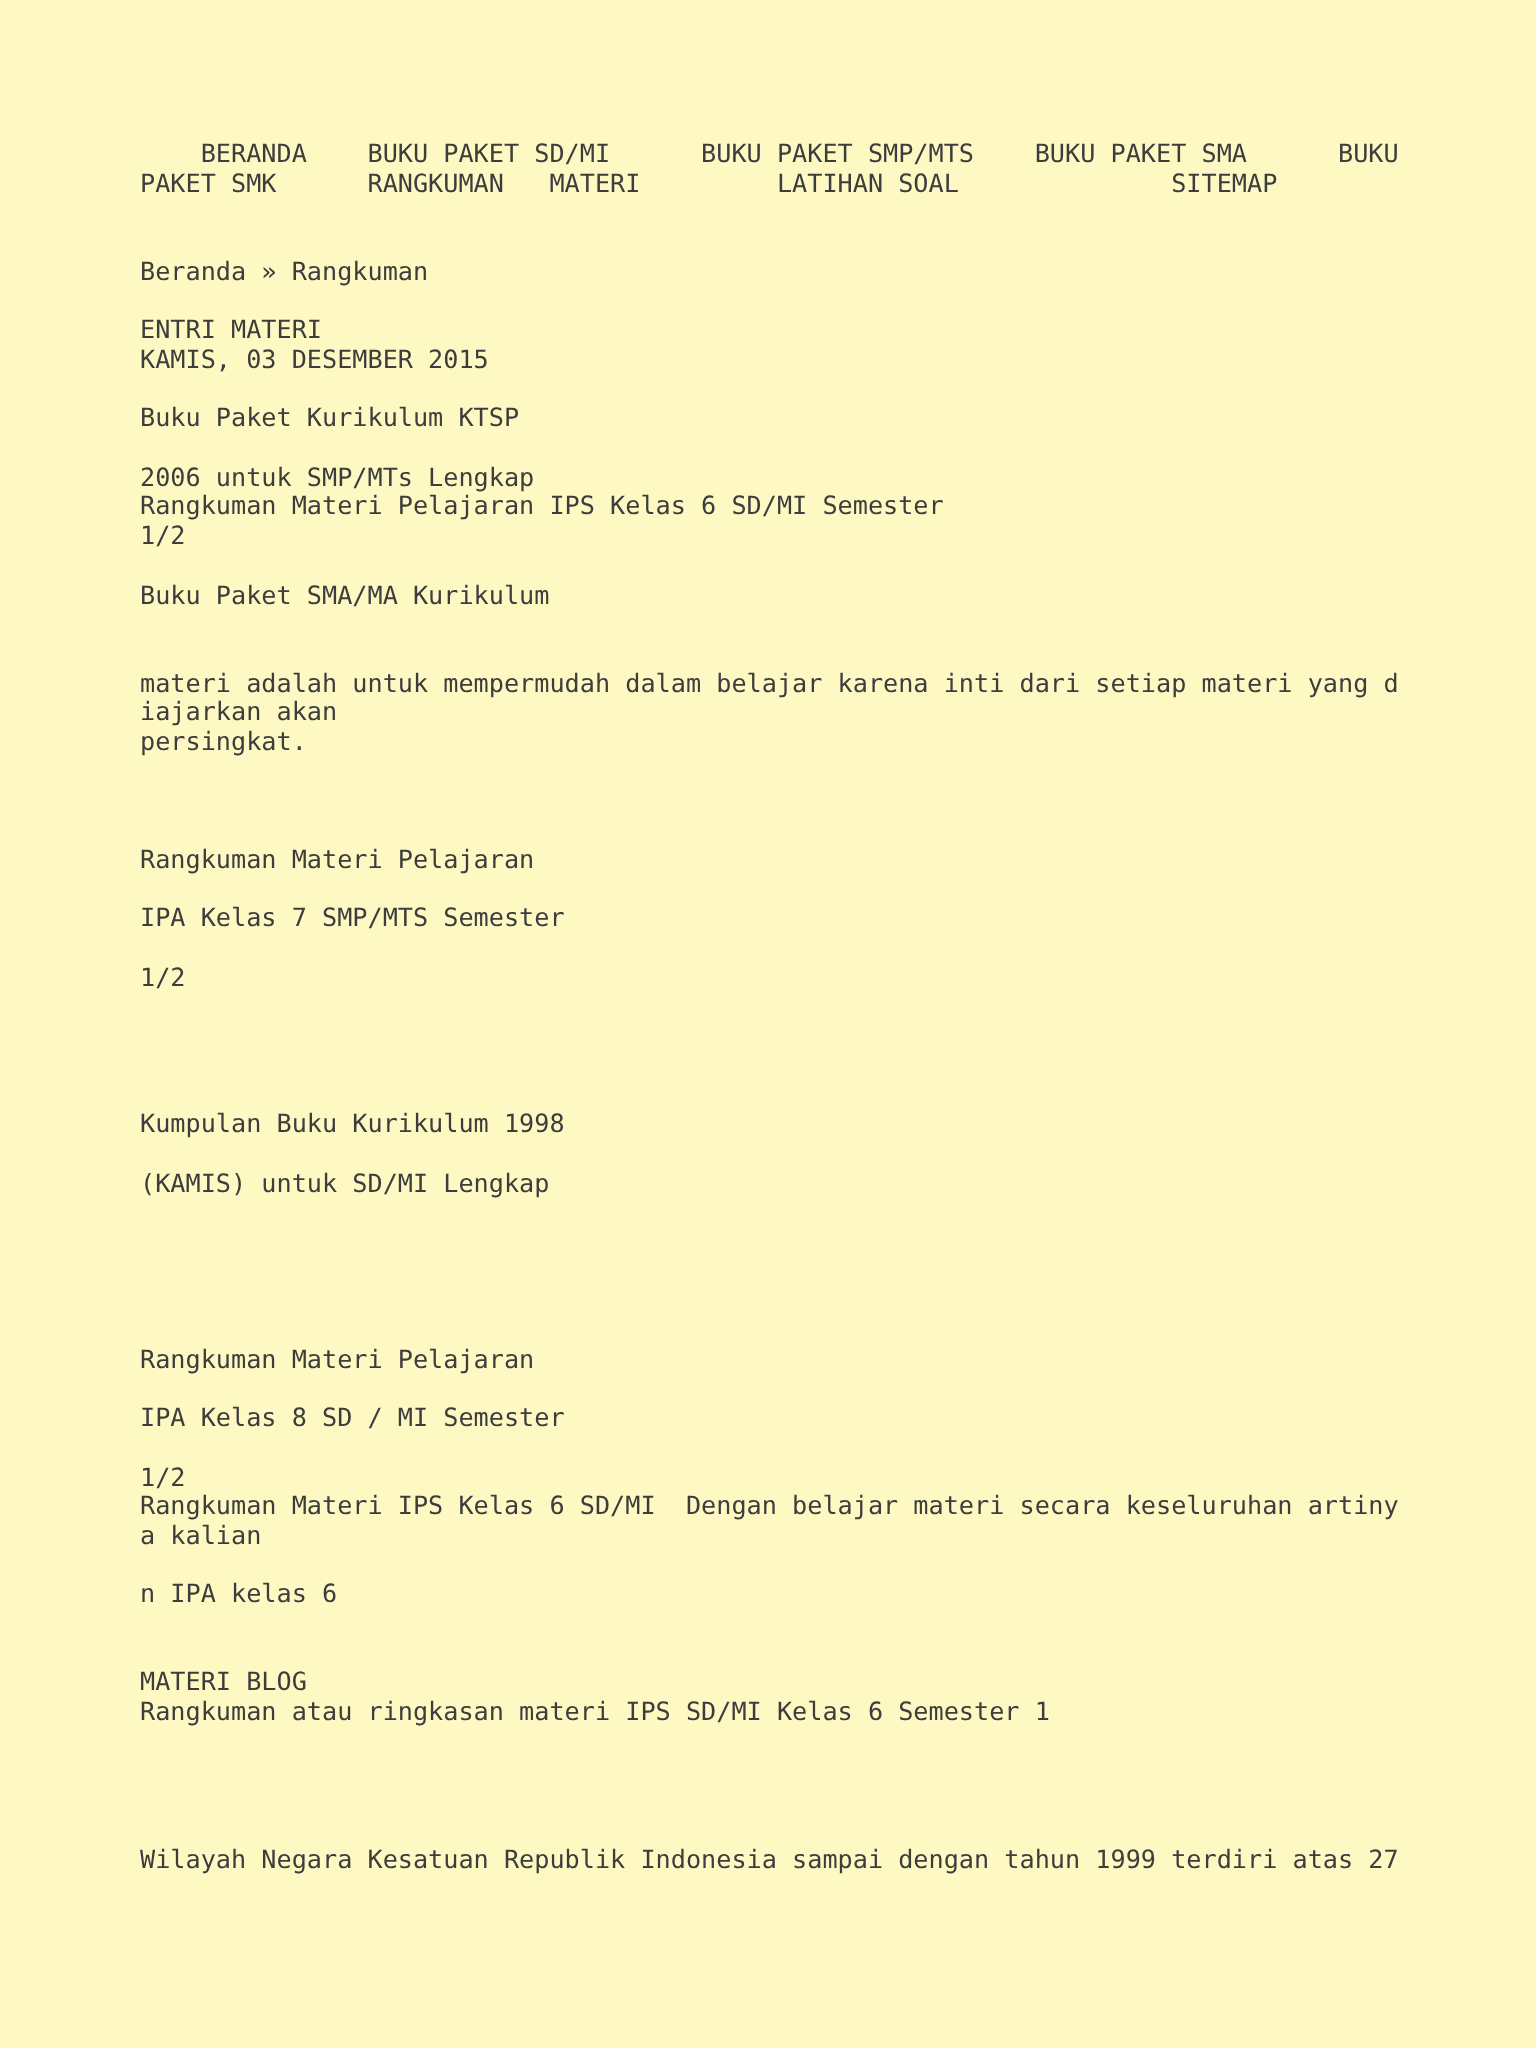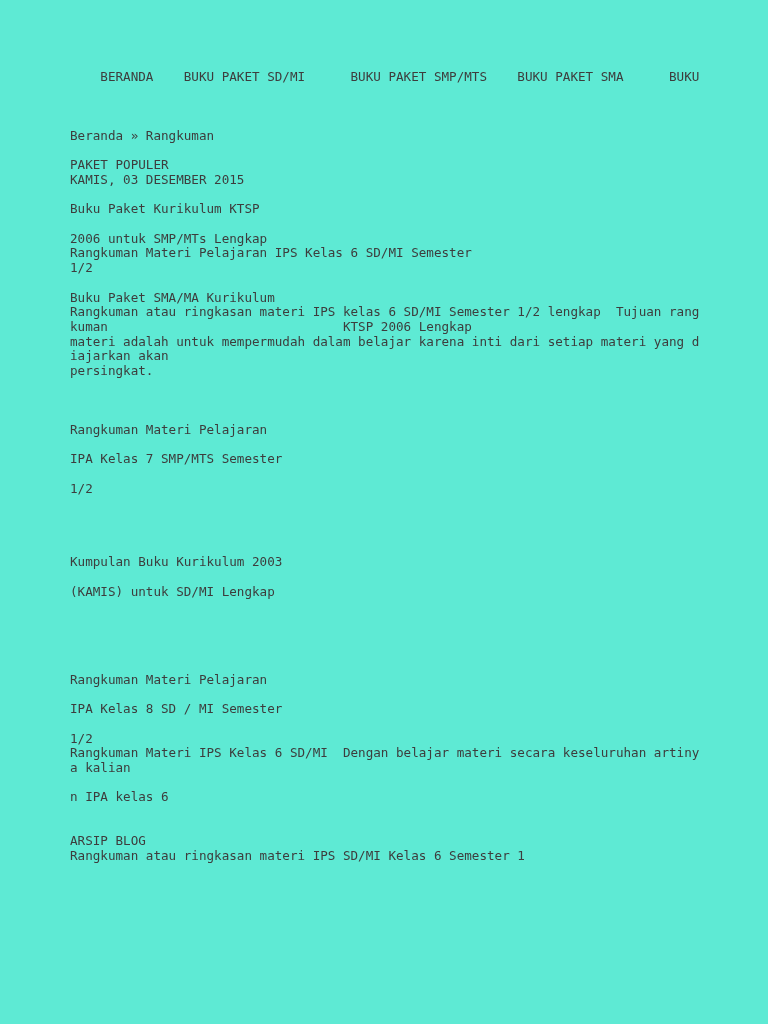--- a/index.html
+++ b/index.html
@@ -4,21 +4,21 @@
 <style>
   html, body { margin: 0; padding: 0; }
   body {
     width: 768px; height: 1024px;
     background: #ffffff;
     font-family: "DejaVu Sans Mono", "Liberation Mono", monospace;
   }
   .page {
     position: relative;
     width: 768px; height: 1024px;
-    background: #5eead4;
+    background: #fef9c3;
     overflow: hidden;
   }
   .content {
     position: absolute;
     left: 70px; top: 70px;
     width: 660px; height: 930px;
     font-size: 12.6px;
     line-height: 14.7px;
     color: #3d3d3d;
     letter-spacing: 0;
@@ -31,50 +31,50 @@
   }
   .tl span { white-space: pre; }
 </style>
 </head>
 <body>
 
 <div class="page">
   <div class="content">
 
     <div class="tl" style="--r:0">    BERANDA    BUKU PAKET SD/MI      BUKU PAKET SMP/MTS    BUKU PAKET SMA      BUKU</div>
+    <div class="tl" style="--r:1">PAKET SMK      RANGKUMAN   MATERI         LATIHAN SOAL              SITEMAP</div>
 
     <div class="tl" style="--r:4">Beranda » Rangkuman</div>
 
-    <div class="tl" style="--r:6">PAKET POPULER</div>
+    <div class="tl" style="--r:6">ENTRI MATERI</div>
     <div class="tl" style="--r:7">KAMIS, 03 DESEMBER 2015</div>
 
     <div class="tl" style="--r:9">Buku Paket Kurikulum KTSP</div>
     <div class="tl" style="--r:11">2006 untuk SMP/MTs Lengkap</div>
     <div class="tl" style="--r:12">Rangkuman Materi Pelajaran IPS Kelas 6 SD/MI Semester</div>
     <div class="tl" style="--r:13">1/2</div>
 
     <div class="tl" style="--r:15">Buku Paket SMA/MA Kurikulum</div>
-    <div class="tl" style="--r:16">Rangkuman atau ringkasan materi IPS kelas 6 SD/MI Semester 1/2 lengkap  Tujuan rang</div>
-    <div class="tl" style="--r:17">kuman                               KTSP 2006 Lengkap</div>
     <div class="tl" style="--r:18">materi adalah untuk mempermudah dalam belajar karena inti dari setiap materi yang d</div>
     <div class="tl" style="--r:19">iajarkan akan</div>
     <div class="tl" style="--r:20">persingkat.</div>
 
     <div class="tl" style="--r:24">Rangkuman Materi Pelajaran</div>
     <div class="tl" style="--r:26">IPA Kelas 7 SMP/MTS Semester</div>
     <div class="tl" style="--r:28">1/2</div>
 
-    <div class="tl" style="--r:33">Kumpulan Buku Kurikulum 2003</div>
+    <div class="tl" style="--r:33">Kumpulan Buku Kurikulum 1998</div>
     <div class="tl" style="--r:35">(KAMIS) untuk SD/MI Lengkap</div>
 
     <div class="tl" style="--r:41">Rangkuman Materi Pelajaran</div>
     <div class="tl" style="--r:43">IPA Kelas 8 SD / MI Semester</div>
     <div class="tl" style="--r:45">1/2</div>
     <div class="tl" style="--r:46">Rangkuman Materi IPS Kelas 6 SD/MI  Dengan belajar materi secara keseluruhan artiny</div>
     <div class="tl" style="--r:47">a kalian</div>
     <div class="tl" style="--r:49">n IPA kelas 6</div>
 
-    <div class="tl" style="--r:52">ARSIP BLOG</div>
+    <div class="tl" style="--r:52">MATERI BLOG</div>
     <div class="tl" style="--r:53">Rangkuman atau ringkasan materi IPS SD/MI Kelas 6 Semester 1</div>
 
+    <div class="tl" style="--r:58">Wilayah Negara Kesatuan Republik Indonesia sampai dengan tahun 1999 terdiri atas 27</div>
 
   </div>
 </div>
 
 </body></html>

